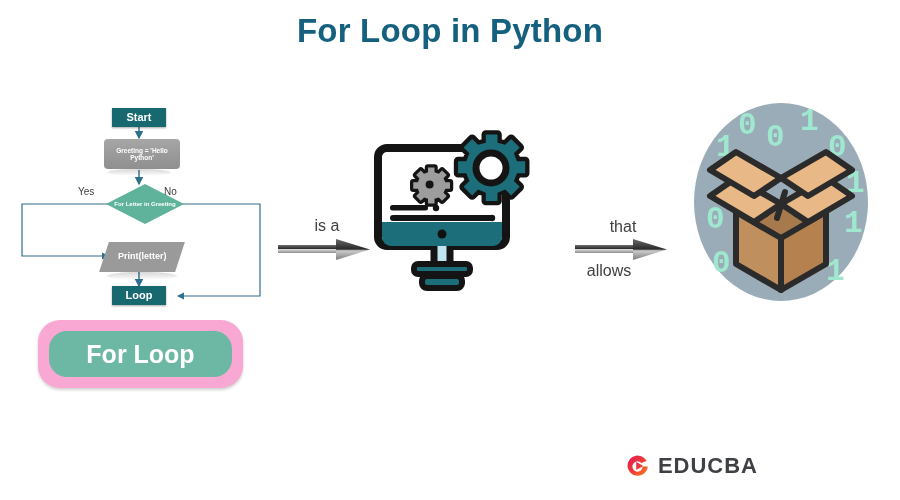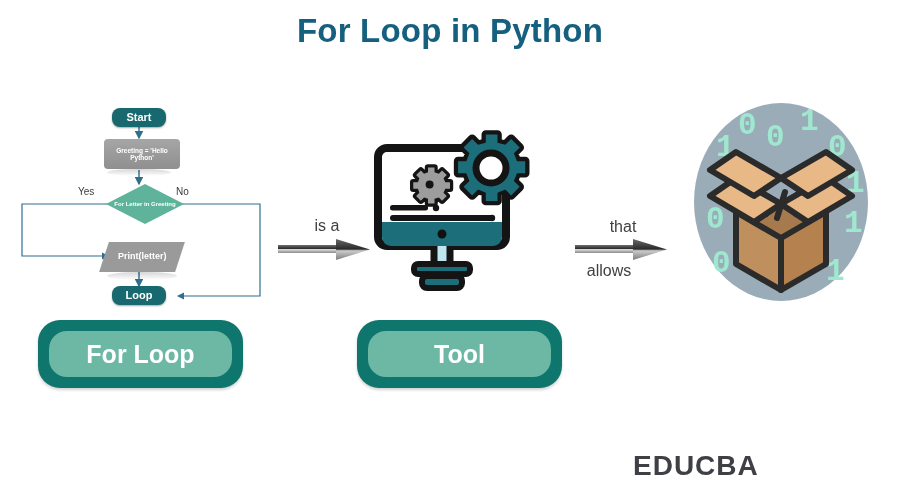--- a/index.html
+++ b/index.html
@@ -22,47 +22,47 @@
     font-family:"Liberation Sans", sans-serif;
   }
 
   
   .panel{position:absolute;}
 
   
   #flow{left:8px;top:100px;width:275px;height:210px;}
   .fc-node{position:absolute;display:flex;align-items:center;justify-content:center;
            text-align:center;color:#ffffff;font-weight:bold;line-height:1.1;}
-  .fc-term{background:#17686f;border-radius:8px;font-size:11px;
+  .fc-term{background:#17686f;border-radius:0;font-size:11px;
            box-shadow:0 1px 2px rgba(0,0,0,.35);}
   .fc-proc{background:#9a9a9a;border-radius:4px;font-size:6.5px;
            background-image:linear-gradient(#a6a6a6,#8f8f8f);}
   .fc-dec{background:#5fb39a;font-size:6px;}
   .fc-io{background:#9a9a9a;font-size:9px;}
   .fc-lab{position:absolute;color:#3a3a3a;font-size:10px;font-weight:normal;}
   .fc-shadow{position:absolute;background:linear-gradient(rgba(0,0,0,.16),rgba(0,0,0,0));}
 
   
   .conn{position:absolute;}
   .conn-lab{position:absolute;color:#404040;font-size:16px;text-align:center;width:70px;}
 
   
-  .pill{position:absolute;border-radius:22px;background:#0f766e;
+  .pill{position:absolute;border-radius:22px;background:#f9a8d4;
         display:flex;align-items:center;justify-content:center;
         box-shadow:0 2px 3px rgba(0,0,0,.18);}
   .pill-inner{width:calc(100% - 22px);height:calc(100% - 22px);
         border-radius:18px;background:#6cb8a4;
         display:flex;align-items:center;justify-content:center;
         color:#ffffff;font-size:25px;font-weight:bold;
         font-family:"Liberation Sans", sans-serif;}
 
   
   #logo{right:18px;bottom:14px;width:132px;height:40px;
         display:flex;align-items:center;gap:7px;}
-  .logo-text{font-size:28px;font-weight:bold;color:#3f4045;letter-spacing:1px;}
+  .logo-text{font-size:22px;font-weight:bold;color:#3f4045;letter-spacing:1px;}
 </style>
 </head>
 <body>
 
 <div class="stage">
 
   <div class="title">For Loop in Python</div>
 
   <div class="panel" id="flow">
 
@@ -91,21 +91,21 @@
     <div class="fc-node fc-proc" style="left:96px;top:39px;width:70px;height:30px;padding:0 3px;">
       <span>Greeting = 'Hello Python'</span>
     </div>
     <div class="fc-shadow" style="left:99px;top:69px;width:64px;height:7px;border-radius:50%;"></div>
 
     <div class="fc-node fc-dec" style="left:98px;top:84px;width:66px;height:40px;clip-path:polygon(50% 0,100% 50%,50% 100%,0 50%);padding:0 6px;">
       <span>For Letter in Greeting</span>
     </div>
 
     <div class="fc-lab" style="left:70px;top:86px;">Yes</div>
-    <div class="fc-lab" style="left:168px;top:86px;">No</div>
+    <div class="fc-lab" style="left:156px;top:86px;">No</div>
 
     <div class="fc-node fc-io" style="left:96px;top:142px;width:76px;height:30px;transform:skewX(-18deg);">
       <span style="transform:skewX(18deg);">Print(letter)</span>
     </div>
     <div class="fc-shadow" style="left:99px;top:172px;width:70px;height:8px;border-radius:50%;"></div>
 
     <div class="fc-node fc-term" style="left:104px;top:186px;width:54px;height:19px;">
       <span>Loop</span>
     </div>
   </div>
@@ -208,25 +208,20 @@
       <path d="M103,78 L148,52 L174,70 L130,96 Z" fill="#e8b887" stroke="#2b2b2b" stroke-width="6" stroke-linejoin="round"></path>
     </svg>
   </div>
 
   <div class="pill" style="left:38px;top:320px;width:205px;height:68px;">
     <div class="pill-inner">
       <span>For Loop</span>
     </div>
   </div>
 
-  <div class="pill" style="left:357px;top:320px;width:205px;height:68px;">
-    <div class="pill-inner">
-      <span>Tool</span>
-    </div>
-  </div>
 
 
   <div class="panel" id="logo">
     <svg width="32" height="32" viewBox="0 0 32 32">
       <defs>
         <linearGradient id="eg" x1="0" y1="0" x2="1" y2="1">
           <stop offset="0%" stop-color="#e0195a"></stop>
           <stop offset="55%" stop-color="#ef3f35"></stop>
           <stop offset="100%" stop-color="#f7841f"></stop>
         </linearGradient>

